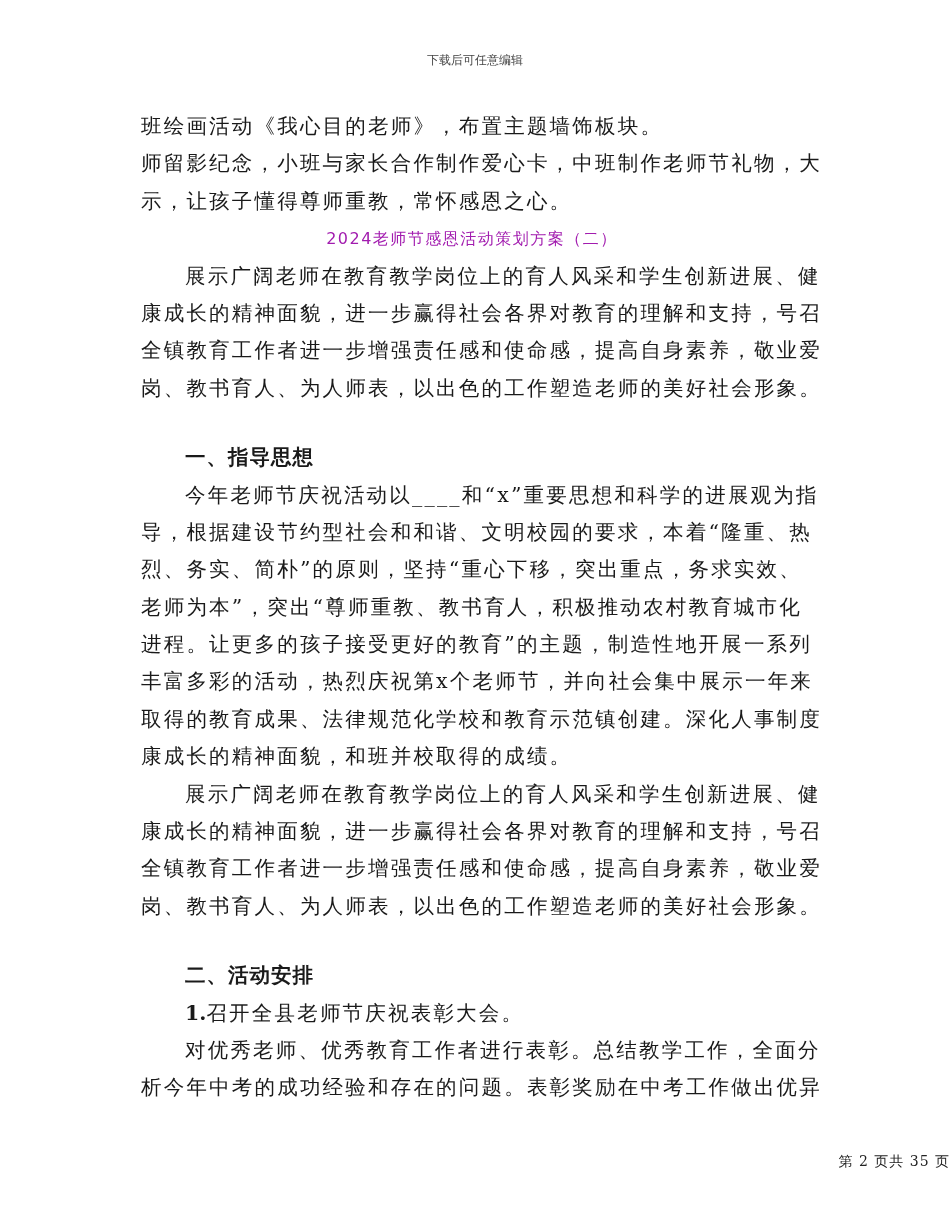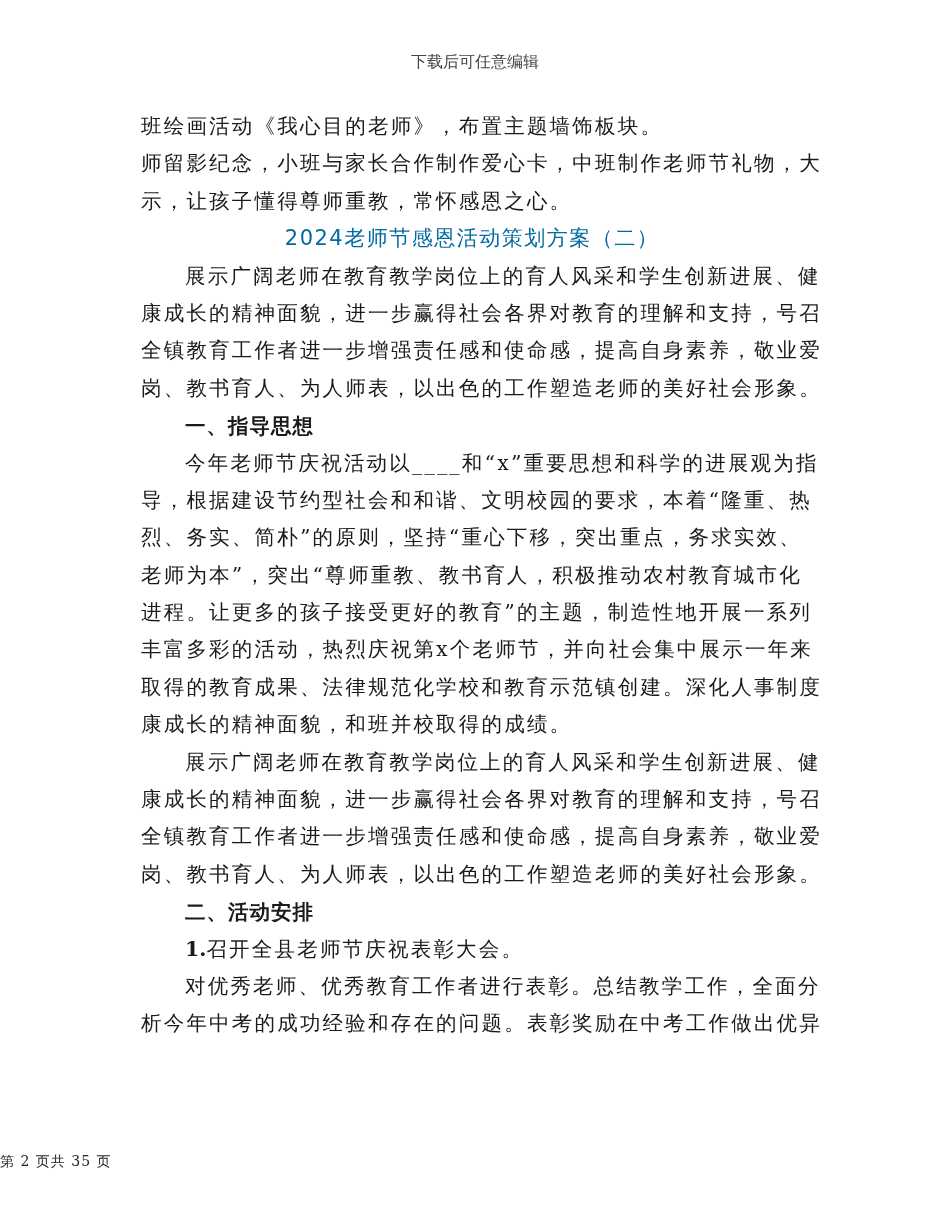--- a/index.html
+++ b/index.html
@@ -14,21 +14,21 @@
     overflow: hidden;
     font-family: "DejaVu Serif", "Liberation Serif", serif;
     color: #1a1a1a;
   }
   .page-header {
     position: absolute;
     top: 52px;
     left: 0;
     width: 950px;
     text-align: center;
-    font-size: 16px;
+    font-size: 12px;
     color: #444;
     font-family: "DejaVu Sans", "Liberation Sans", sans-serif;
   }
   .content {
     position: absolute;
     top: 108px;
     left: 141px;
     width: 670px;
   }
   .line {
@@ -36,37 +36,38 @@
     line-height: 37.4px;
     height: 37.4px;
     white-space: nowrap;
     letter-spacing: 2.2px;
     overflow: visible;
   }
   .indent { padding-left: 44px; }
   .num { font-weight: bold; letter-spacing: 0; }
   .heading {
     font-weight: bold;
-    font-family: Liberation Sans, sans-serif;
+    font-family: Liberation Serif, serif;
     letter-spacing: 1px;
+    margin-top: 32px;
   }
   .title {
-    color: #0369a1;
+    color: #a21caf;
     text-align: center;
     font-family: "DejaVu Sans", "Liberation Sans", sans-serif;
-    font-size: 21px;
+    font-size: 16px;
     letter-spacing: 1.5px;
     padding-right: 8px;
   }
   .page-footer {
     position: absolute;
     top: 1153px;
     left: 0;
     width: 950px;
-    text-align: left;
+    text-align: right;
     font-size: 14px;
     color: #222;
     letter-spacing: 1px;
   }
 </style>
 </head>
 <body>
 
 <div class="page-header">下载后可任意编辑</div>
 

